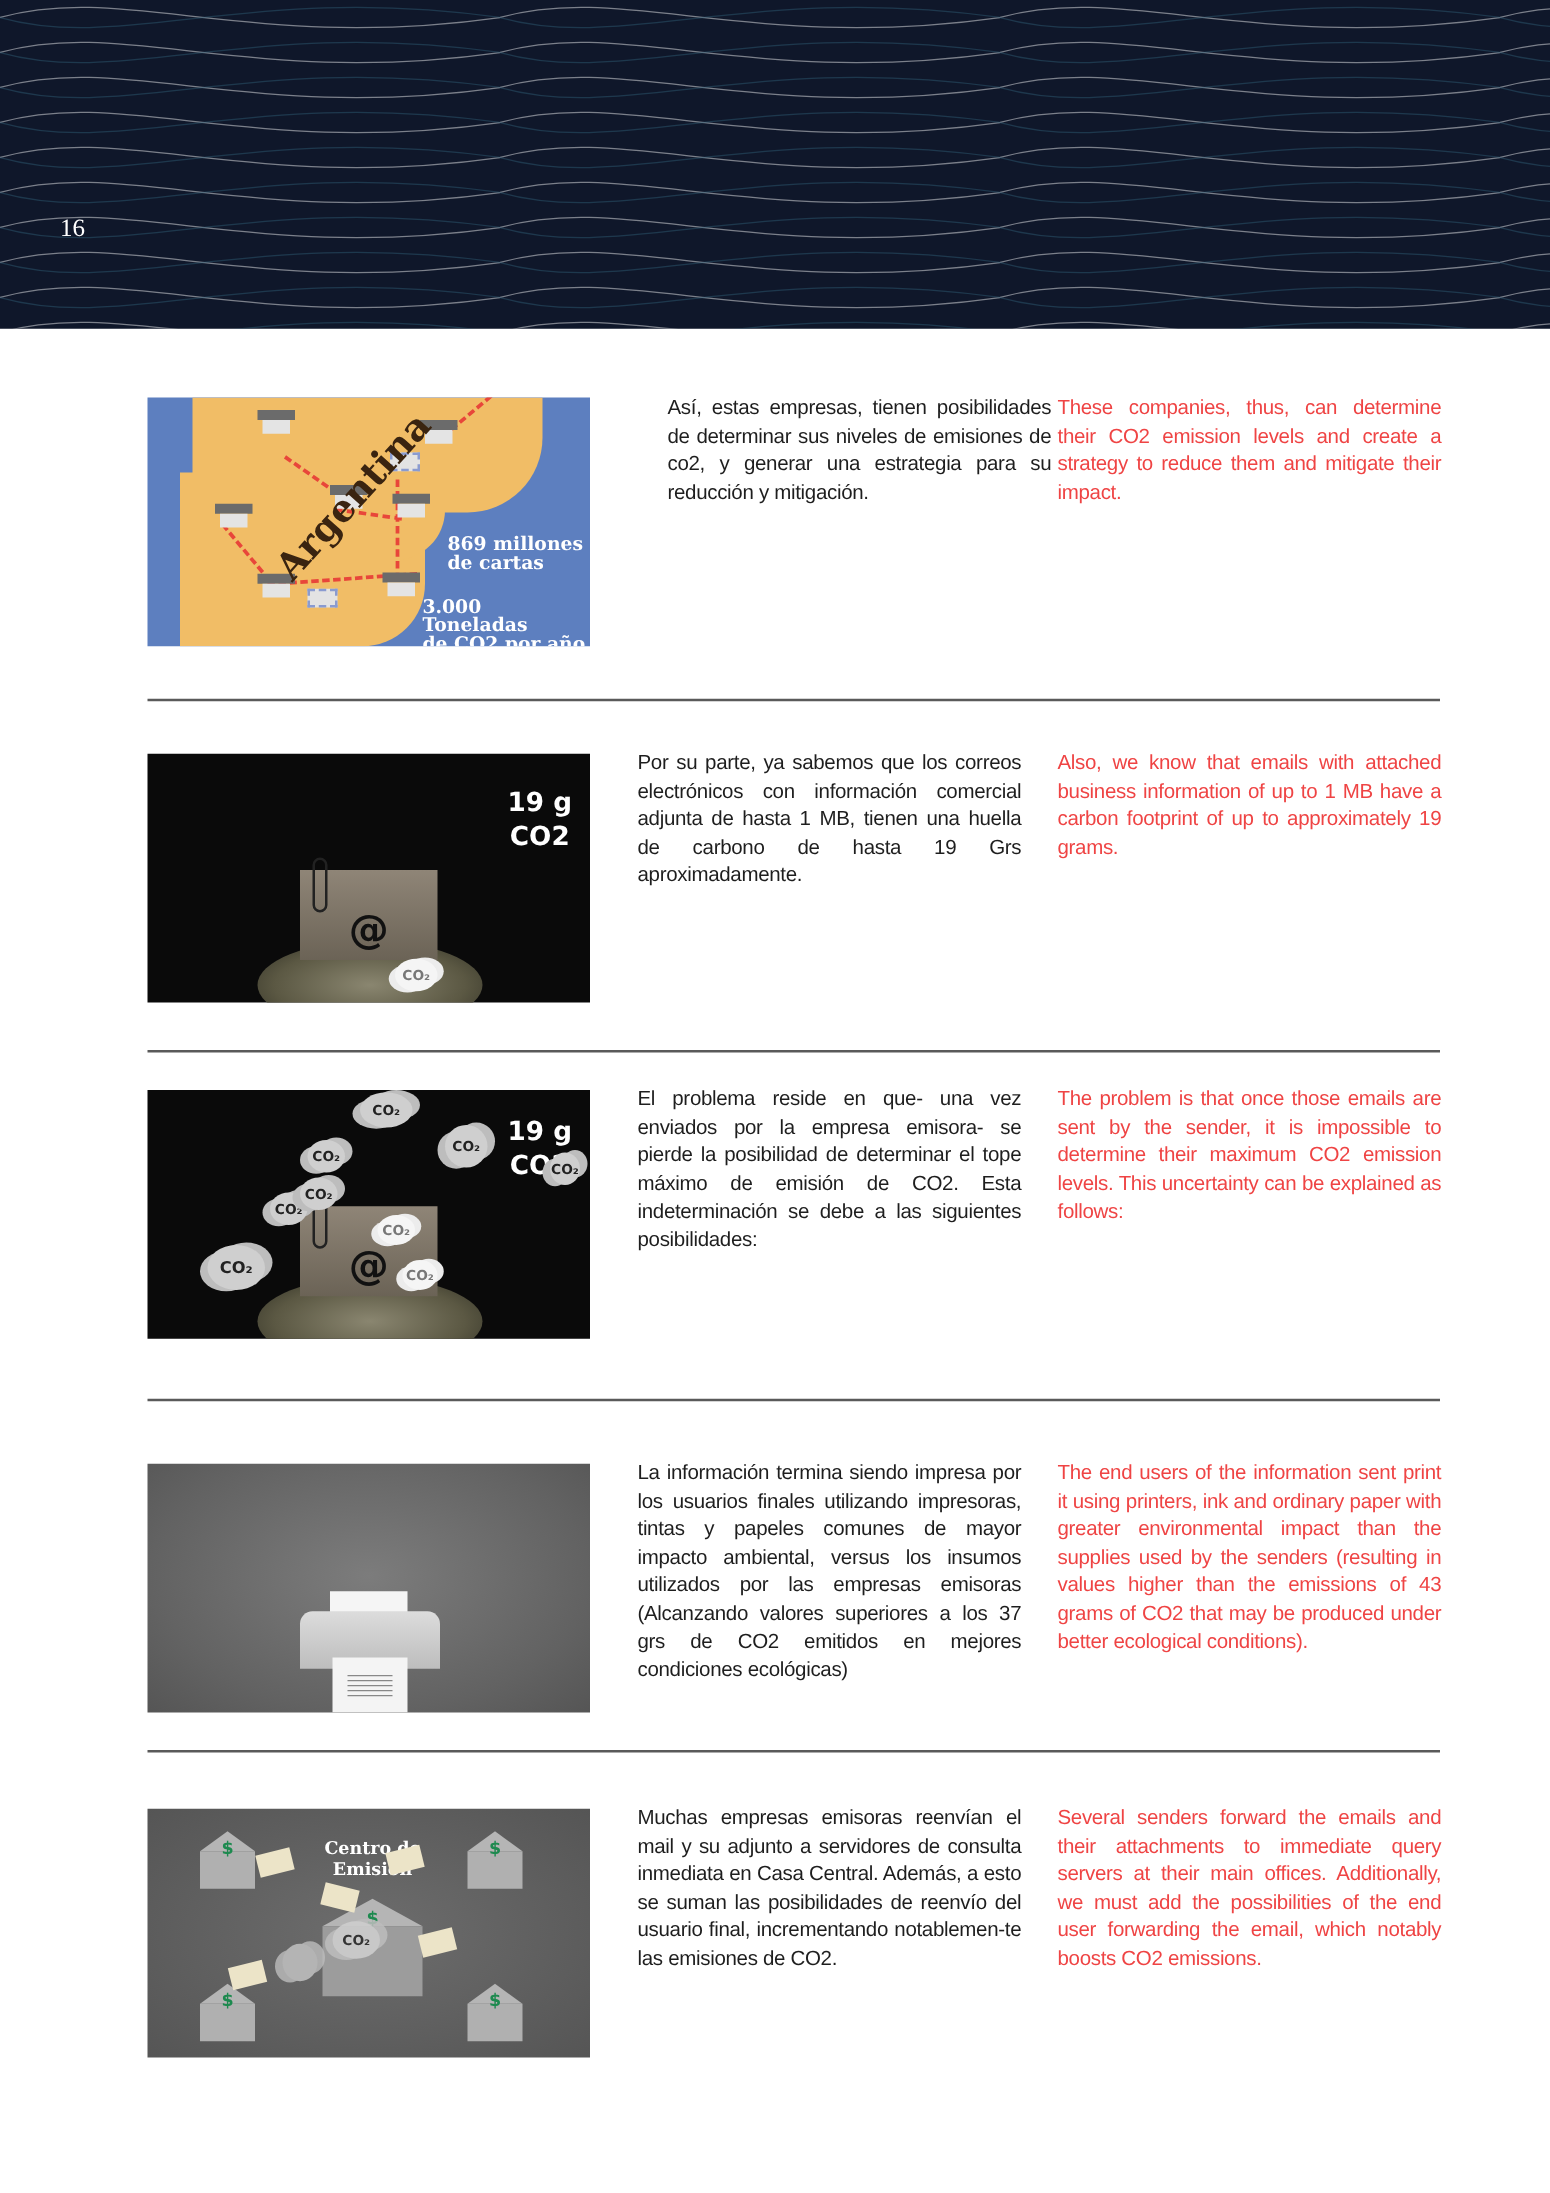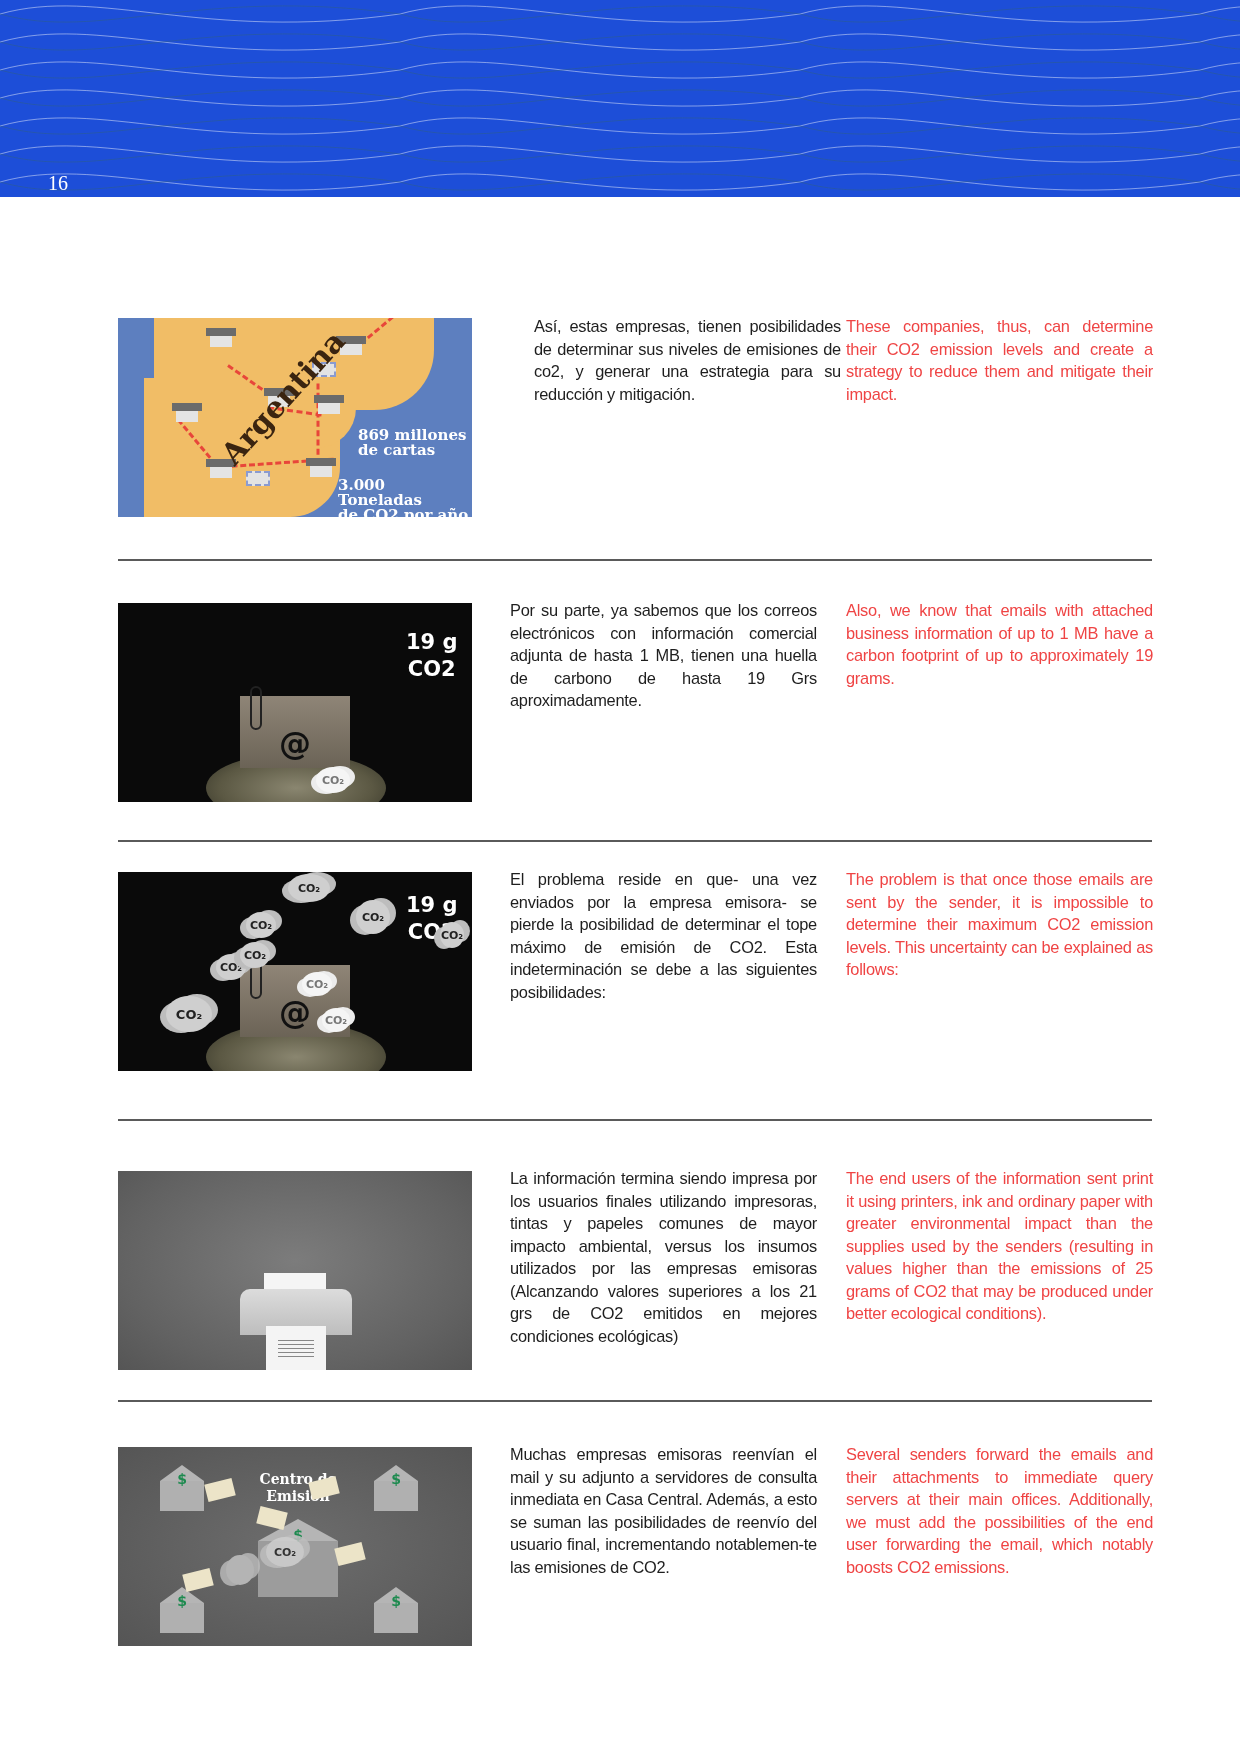--- a/index.html
+++ b/index.html
@@ -1,21 +1,21 @@
 <!DOCTYPE html>
 <html><head>
   <meta charset="utf-8">
   <style>
     * { margin: 0; padding: 0; box-sizing: border-box; }
     html, body { width: 1240px; height: 1754px; background: #ffffff; overflow: hidden; }
     body { position: relative; font-family: "Liberation Sans", "DejaVu Sans", sans-serif; }
 
     .header {
-      position: absolute; left: 0; top: 0; width: 1240px; height: 197px;
-      background: #1d4ed8; overflow: hidden;
+      position: absolute; left: 0; top: 0; width: 1240px; height: 263px;
+      background: #0f172a; overflow: hidden;
     }
     .header svg { position: absolute; left: 0; top: 0; }
     .page-number {
       position: absolute; left: 48px; top: 172px;
       font-family: "Liberation Serif", "DejaVu Serif", serif;
       font-size: 20px; color: #ffffff;
     }
 
     .section { position: absolute; left: 0; width: 1240px; }
     .thumb {
@@ -233,22 +233,22 @@
     <div class="printer-top"></div>
     <div class="printer-body"></div>
     <div class="printer-paper">
       <i style="top:14px;"></i>
         <i style="top:18px;"></i>
         <i style="top:22px;"></i>
         <i style="top:26px;"></i>
         <i style="top:30px;"></i>
     </div>
   </div>
-  <div class="col col-es" style="top:1167px;">La información termina siendo impresa por los usuarios finales utilizando impresoras, tintas y papeles comunes de mayor impacto ambiental, versus los insumos utilizados por las empresas emisoras (Alcanzando valores superiores a los 21 grs de CO2 emitidos en mejores condiciones ecológicas)</div>
-  <div class="col col-en" style="top:1167px;">The end users of the information sent print it using printers, ink and ordinary paper with greater environmental impact than the supplies used by the senders (resulting in values higher than the emissions of 25 grams of CO2 that may be produced under better ecological conditions).</div>
+  <div class="col col-es" style="top:1167px;">La información termina siendo impresa por los usuarios finales utilizando impresoras, tintas y papeles comunes de mayor impacto ambiental, versus los insumos utilizados por las empresas emisoras (Alcanzando valores superiores a los 37 grs de CO2 emitidos en mejores condiciones ecológicas)</div>
+  <div class="col col-en" style="top:1167px;">The end users of the information sent print it using printers, ink and ordinary paper with greater environmental impact than the supplies used by the senders (resulting in values higher than the emissions of 43 grams of CO2 that may be produced under better ecological conditions).</div>
 </div>
 
 <div class="sep" style="top:1400px;"></div>
 
 <div class="section" style="top:0;">
   <div class="thumb grey2" style="top:1447px;">
     <div class="bank" style="left:42px; top:18px;">
         <div class="roof"></div>
         <div class="b"></div>
         <div class="dollar">$</div>

